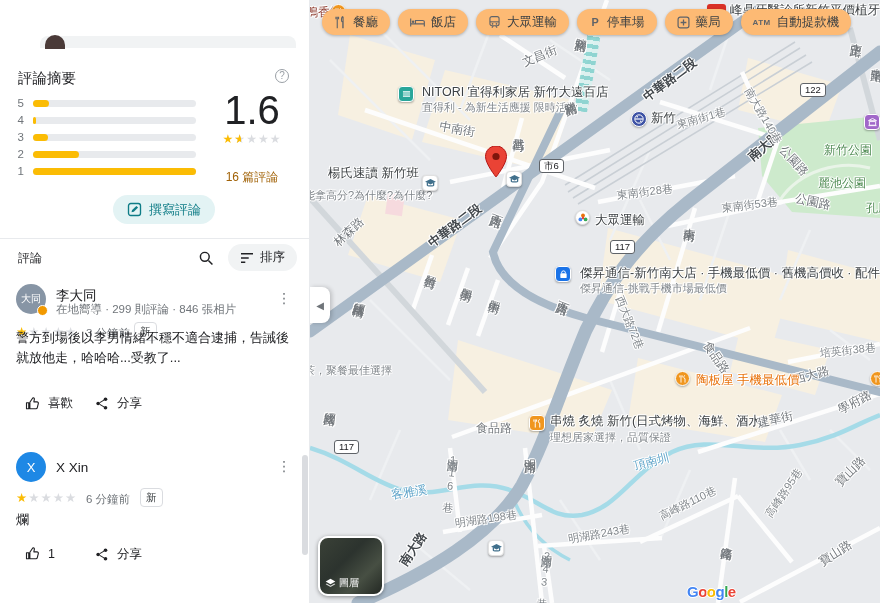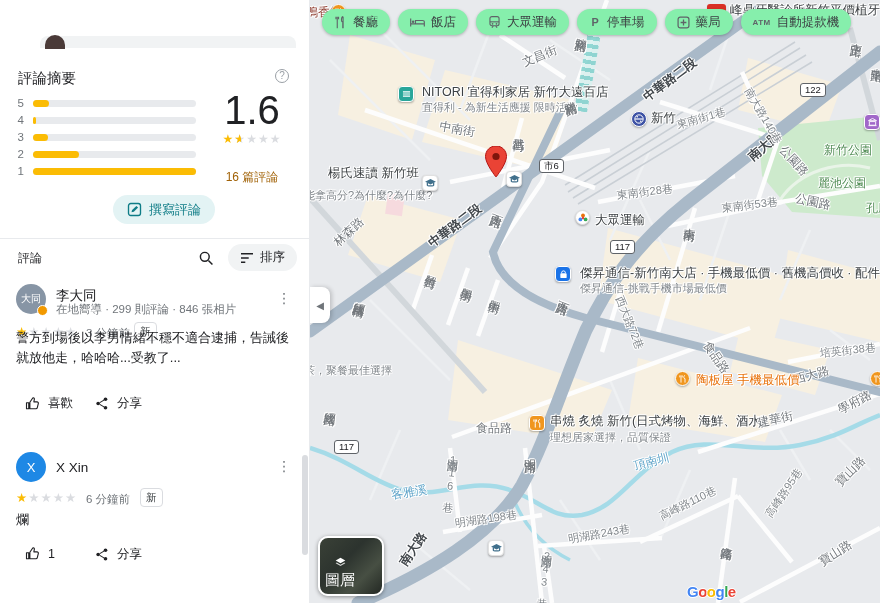--- a/index.html
+++ b/index.html
@@ -58,36 +58,36 @@
   .c-park { color:#4d8a51; } .c-water { color:#5fa4c9; }
   .c-poidark { color:#3c4043; font-size:12.5px; } .c-orange { color:#e8710a; font-size:12.5px; }
   .c-adtitle { color:#3c4043; font-size:12.5px; } .c-adsub { color:#80868b; font-size:11px; }
   .c-maroon { color:#8d3b2f; }
   .vert { writing-mode:vertical-rl; text-orientation:upright; letter-spacing:1px; }
 
   .shield { position:absolute; background:#fff; border:1px solid #5f6368; border-radius:3px; color:#202124;
     font-size:9.5px; line-height:12px; padding:0 4px; text-shadow:none; z-index:3; }
 
   .chiprow { position:absolute; left:12px; top:9px; display:flex; gap:8px; z-index:20; }
-  .chip { height:26px; background:#86efac; border-radius:13px; box-shadow:0 1px 3px rgba(0,0,0,.25);
+  .chip { height:26px; background:#fdba74; border-radius:13px; box-shadow:0 1px 3px rgba(0,0,0,.25);
     display:flex; align-items:center; gap:6px; padding:0 12px; font-size:12.5px; color:#3c4043; cursor:pointer; white-space:nowrap; }
   .chip svg { flex:none; }
   .atm-tag { font-size:8px; font-weight:bold; color:#5f6368; letter-spacing:.5px; }
 
   .poi { position:absolute; z-index:4; }
   .poi-circ { width:15px; height:15px; border-radius:50%; border:1.5px solid #fff; display:flex; align-items:center; justify-content:center; box-shadow:0 1px 2px rgba(0,0,0,.3); }
   .poi-sq { width:16px; height:16px; border-radius:4px; border:1.5px solid #fff; display:flex; align-items:center; justify-content:center; box-shadow:0 1px 2px rgba(0,0,0,.3); }
 
   .railband { position:absolute; left:271px; top:32px; width:13px; height:80px; transform:rotate(10deg);
     background:repeating-linear-gradient(0deg,#7fd0cc 0 4px,#d9f1ef 4px 8px); opacity:.85; }
 
   .layerctl { position:absolute; left:8px; bottom:7px; width:66px; height:60px; border-radius:10px; border:2px solid #fff;
     box-shadow:0 1px 4px rgba(0,0,0,.4); overflow:hidden; cursor:pointer; z-index:10;
     background:linear-gradient(135deg,#3a4137 0%,#2c332e 40%,#474f43 70%,#232823 100%); }
-  .layerctl .lbl { position:absolute; left:5px; bottom:4px; color:#fff; font-size:15px; display:flex; align-items:center; gap:3px;flex-direction:column; }
+  .layerctl .lbl { position:absolute; left:5px; bottom:4px; color:#fff; font-size:10px; display:flex; align-items:center; gap:3px; }
   .collapse-tab { position:absolute; left:0; top:287px; width:20px; height:36px; background:#fff; border-radius:0 8px 8px 0;
     box-shadow:2px 0 4px rgba(0,0,0,.18); display:flex; align-items:center; justify-content:center; color:#70757a; font-size:10px; cursor:pointer; z-index:10; }
 
   .glogo { position:absolute; left:377px; top:583px; font-size:15px; font-weight:bold; letter-spacing:-.5px; z-index:5;
     text-shadow:-1px 0 #fff,1px 0 #fff,0 -1px #fff,0 1px #fff; }
 
   .pin { position:absolute; z-index:6; }
 </style>
 </head>
 <body>

